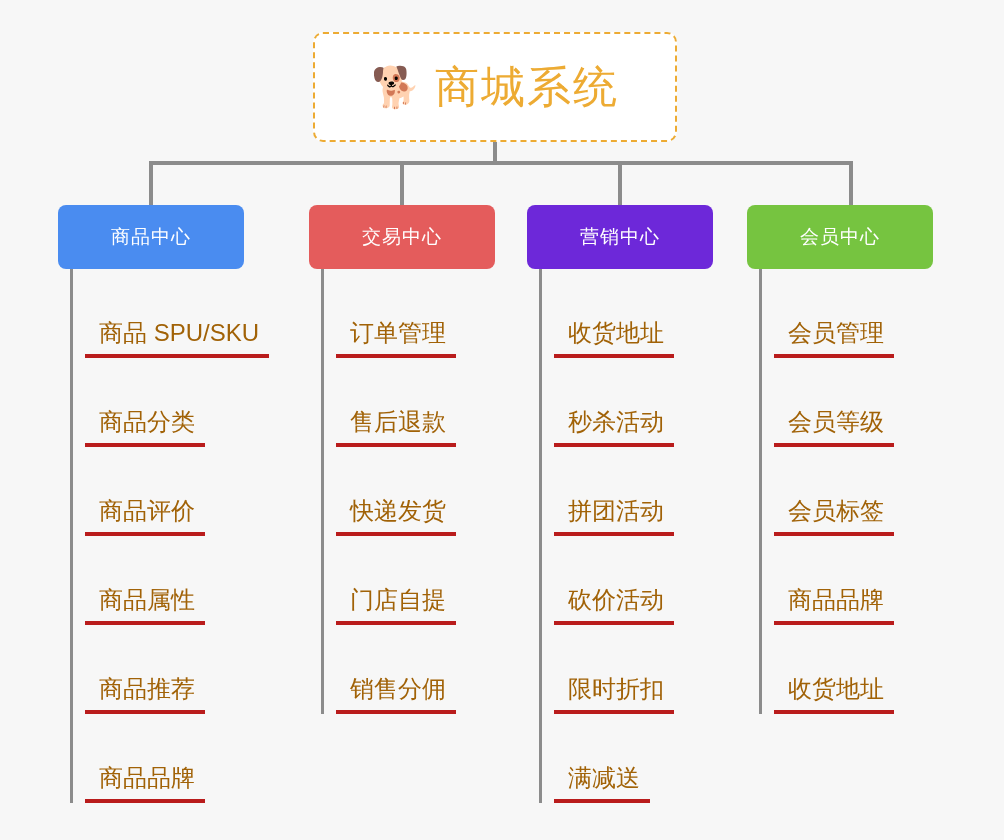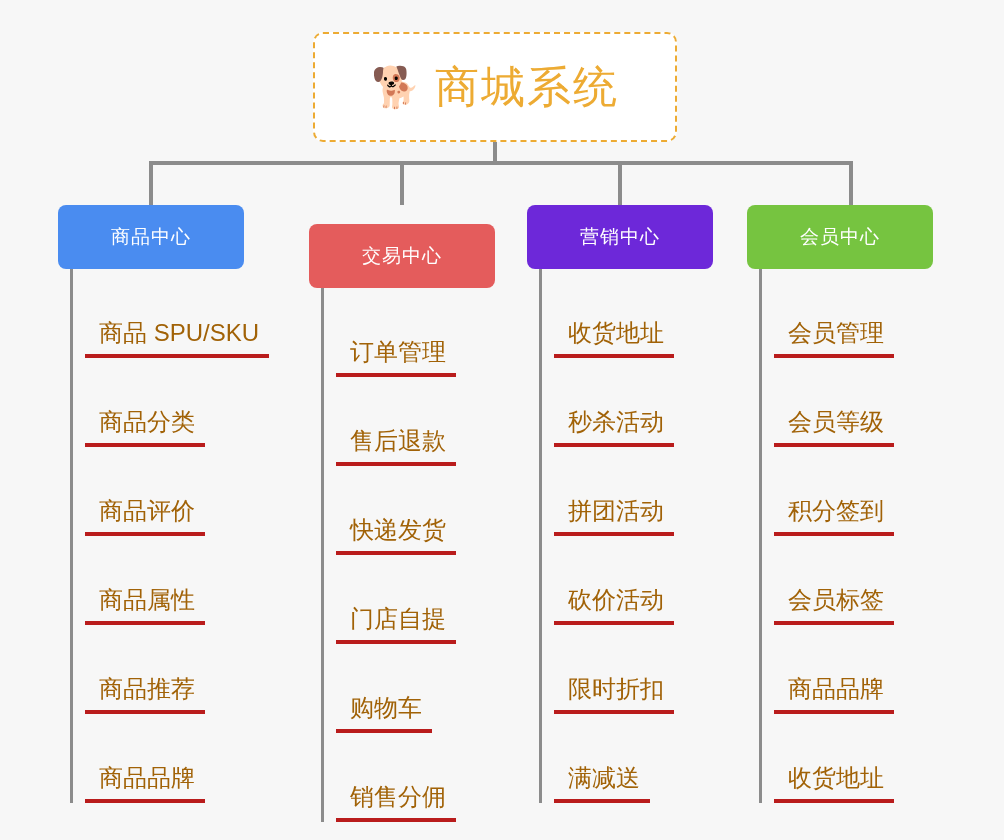--- a/index.html
+++ b/index.html
@@ -150,38 +150,35 @@
       <div class="leaf">
           <span class="leaf-text">商品推荐</span>
         </div>
       <div class="leaf">
           <span class="leaf-text">商品品牌</span>
         </div>
     </div>
   </div>
 
   <div class="column" style="left:309px;">
-    <div class="col-header" style="background: rgb(228, 92, 92); margin-top: 19px;">
+    <div class="col-header" style="background: rgb(228, 92, 92);">
       <span>交易中心</span>
     </div>
     <div class="col-body">
       <div class="leaf">
           <span class="leaf-text">订单管理</span>
         </div>
       <div class="leaf">
           <span class="leaf-text">售后退款</span>
         </div>
       <div class="leaf">
           <span class="leaf-text">快递发货</span>
         </div>
       <div class="leaf">
           <span class="leaf-text">门店自提</span>
-        </div>
-      <div class="leaf">
-          <span class="leaf-text">购物车</span>
         </div>
       <div class="leaf">
           <span class="leaf-text">销售分佣</span>
         </div>
     </div>
   </div>
 
   <div class="column" style="left:527px;">
     <div class="col-header" style="background: #6d28d9;">
       <span>营销中心</span>
@@ -213,23 +210,20 @@
       <span>会员中心</span>
     </div>
     <div class="col-body">
       <div class="leaf">
           <span class="leaf-text">会员管理</span>
         </div>
       <div class="leaf">
           <span class="leaf-text">会员等级</span>
         </div>
       <div class="leaf">
-          <span class="leaf-text">积分签到</span>
-        </div>
-      <div class="leaf">
           <span class="leaf-text">会员标签</span>
         </div>
       <div class="leaf">
           <span class="leaf-text">商品品牌</span>
         </div>
       <div class="leaf">
           <span class="leaf-text">收货地址</span>
         </div>
     </div>
   </div>

